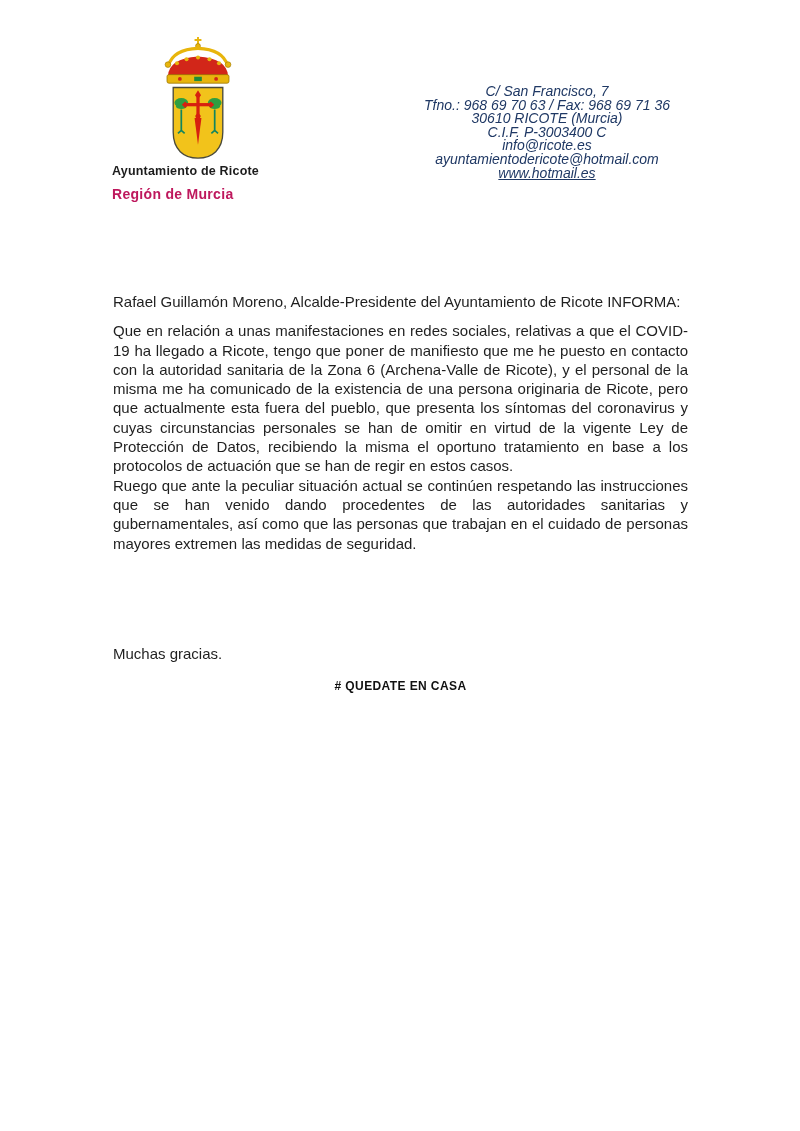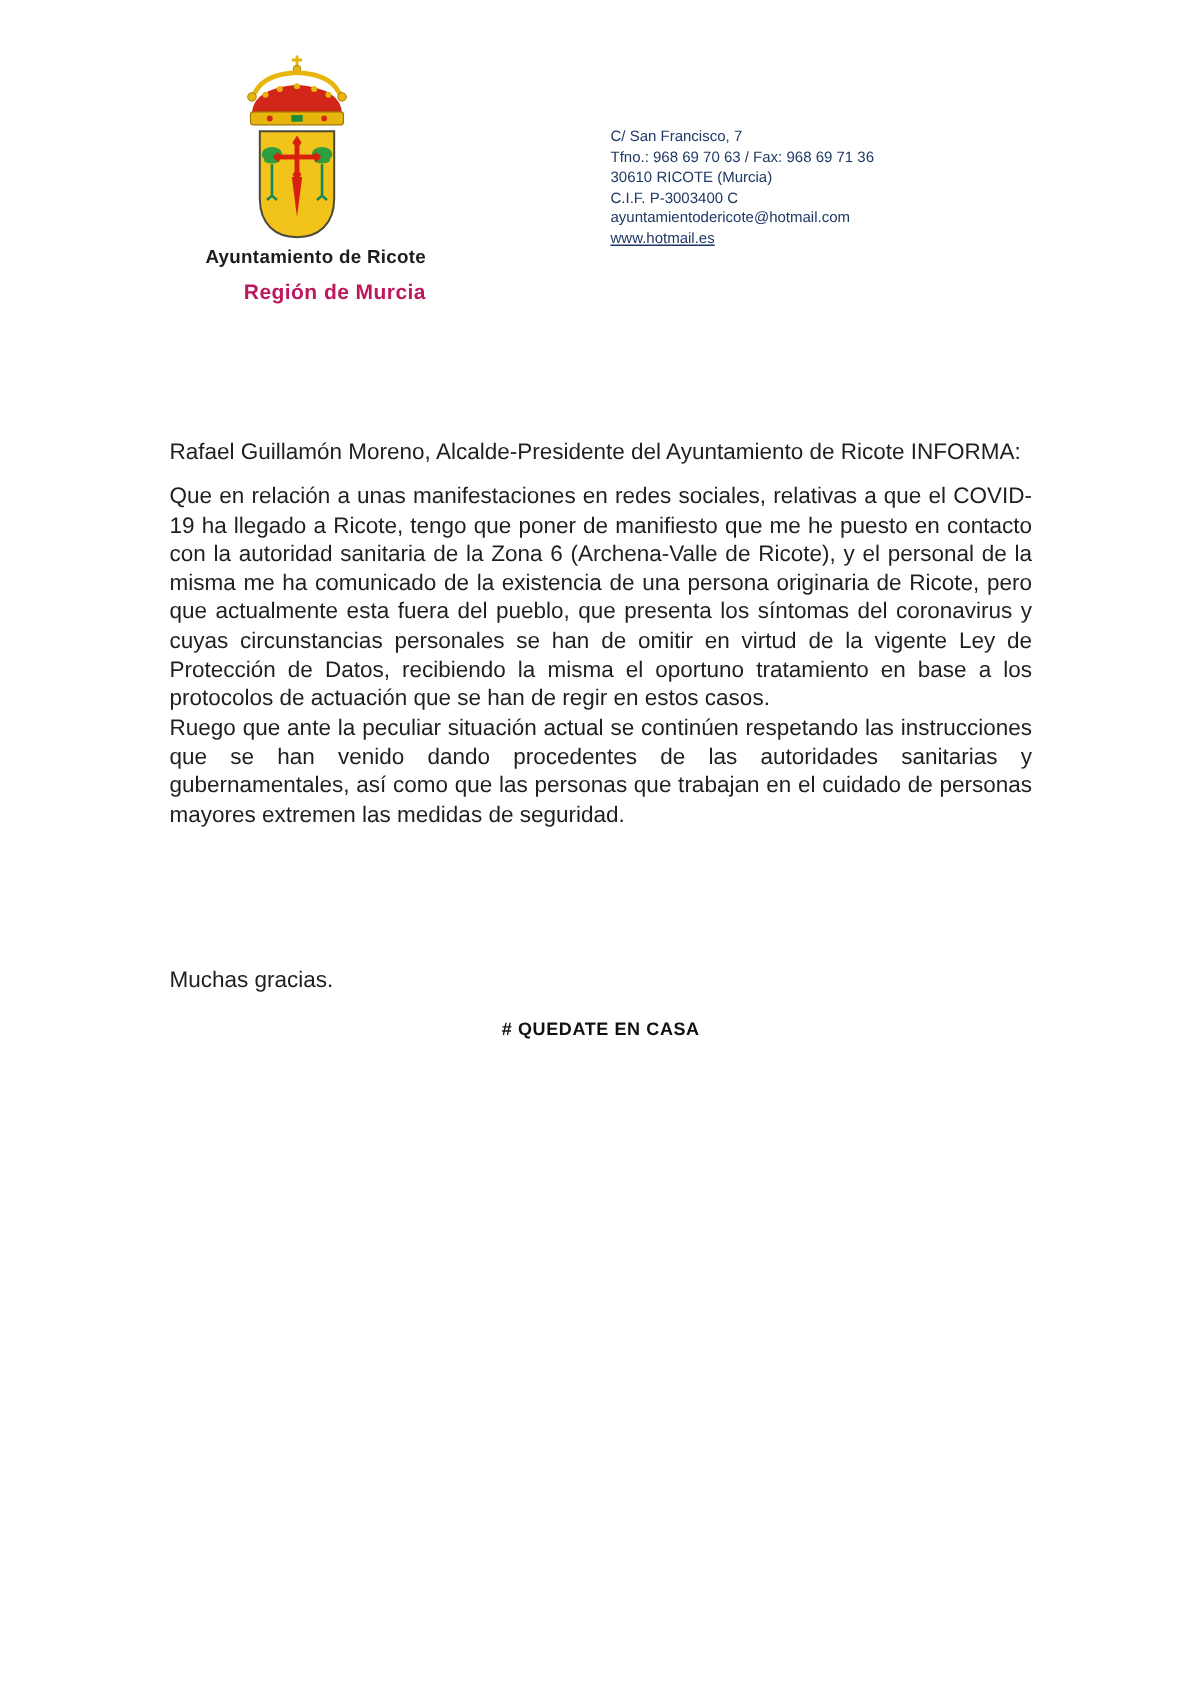--- a/index.html
+++ b/index.html
@@ -15,21 +15,21 @@
     font-family: "Liberation Sans", sans-serif;
     overflow: hidden;
   }
 
   
   .logo-block {
     position: absolute;
     left: 112px;
     top: 36px;
     width: 172px;
-    text-align: right;
+    text-align: left;
   }
   .coat-of-arms {
     display: block;
     margin: 0 auto 4px auto;
   }
   .org-name {
     font-size: 12.5px;
     font-weight: bold;
     color: #1c1c1c;
     letter-spacing: 0.2px;
@@ -42,23 +42,25 @@
     margin-top: 8px;
     letter-spacing: 0.3px;
   }
 
   
   .contact-block {
     position: absolute;
     left: 407px;
     top: 85px;
     width: 280px;
+    text-align: center;
     color: var(--contact-blue, #1F3864);
-    font-size: 10px;
+    font-size: 14px;
     line-height: 13.6px;
+    font-style: italic;
   }
   .contact-line { white-space: nowrap; }
   .website-link {
     color: var(--contact-blue, #1F3864);
     text-decoration: underline;
     cursor: pointer;
   }
 
   
   .doc-body {
@@ -150,20 +152,21 @@
     </svg>
     <div class="org-name">Ayuntamiento de Ricote</div>
     <div class="region-name">Región de Murcia</div>
   </div>
 
   <div class="contact-block">
     <div class="contact-line">C/ San Francisco, 7</div>
     <div class="contact-line">Tfno.: 968 69 70 63 / Fax: 968 69 71 36</div>
     <div class="contact-line">30610 RICOTE (Murcia)</div>
     <div class="contact-line">C.I.F. P-3003400 C</div>
+    <div class="contact-line">info@ricote.es</div>
     <div class="contact-line">ayuntamientodericote@hotmail.com</div>
     <div class="contact-line">
       <span class="website-link">www.hotmail.es</span>
     </div>
   </div>
 
   <div class="doc-body">
     <p class="intro">Rafael Guillamón Moreno, Alcalde-Presidente del Ayuntamiento de Ricote INFORMA:</p>
     <p>Que en relación a unas manifestaciones en redes sociales, relativas a que el COVID-19 ha llegado a Ricote, tengo que poner de manifiesto que me he puesto en contacto con la autoridad sanitaria de la Zona 6 (Archena-Valle de Ricote), y el personal de la misma me ha comunicado de la existencia de una persona originaria de Ricote, pero que actualmente esta fuera del pueblo, que presenta los síntomas del coronavirus y cuyas circunstancias personales se han de omitir en virtud de la vigente Ley de Protección de Datos, recibiendo la misma el oportuno tratamiento en base a los protocolos de actuación que se han de regir en estos casos.</p>
     <p>Ruego que ante la peculiar situación actual se continúen respetando las instrucciones que se han venido dando procedentes de las autoridades sanitarias y gubernamentales, así como que las personas que trabajan en el cuidado de personas mayores extremen las medidas de seguridad.</p>

